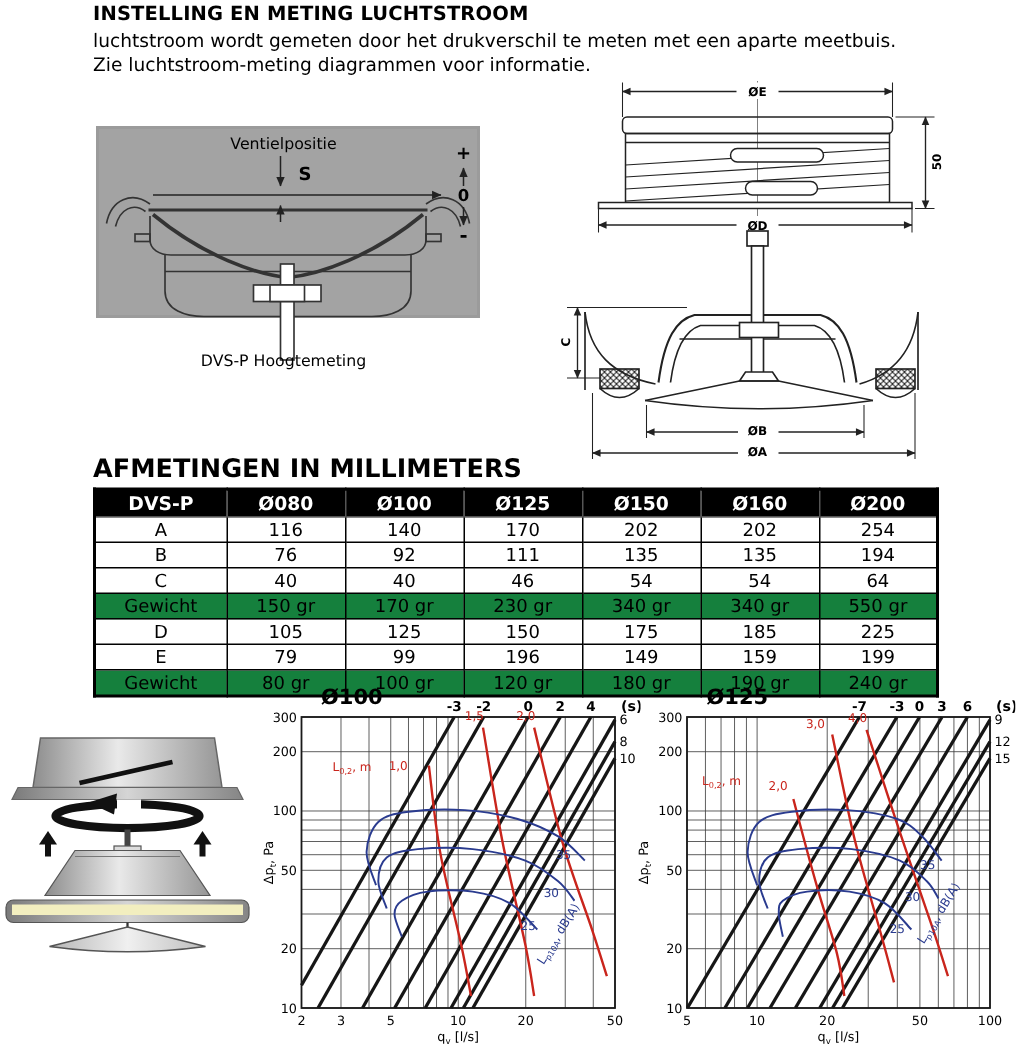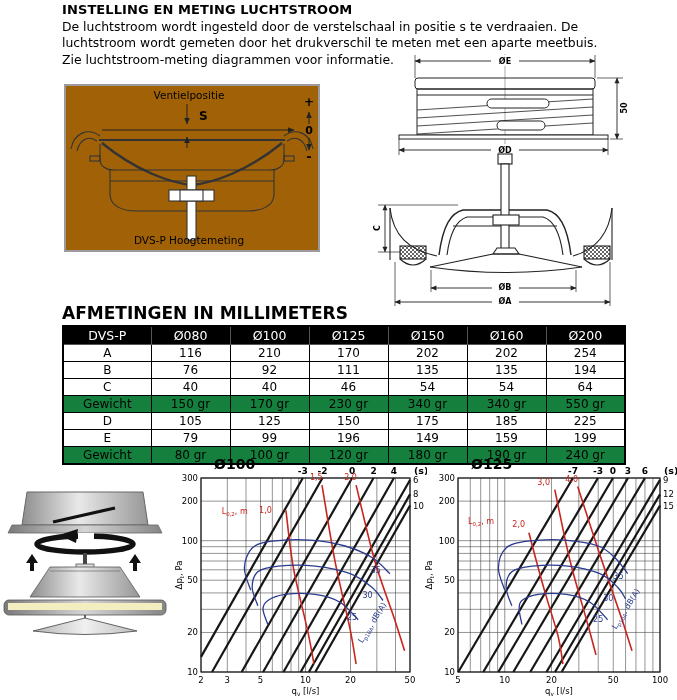--- a/index.html
+++ b/index.html
@@ -1,25 +1,25 @@
 <!DOCTYPE html>
 <html><head>
 <meta charset="utf-8">
 <style>
   html,body{margin:0;padding:0;background:#fff;}
   .page{position:relative;width:677px;height:700px;background:#fff;overflow:hidden;
         font-family:"DejaVu Sans","Liberation Sans",sans-serif;color:#000;padding-left:46px;}
   .title{position:absolute;left:62px;top:2px;font-size:13px;font-weight:bold;letter-spacing:.1px;white-space:nowrap;}
   .para{position:absolute;left:62px;top:19px;font-size:12.4px;line-height:16.4px;white-space:nowrap;}
-  .figbox{position:absolute;left:64px;top:84px;width:256px;height:168px;border:2px solid #9b9b9b;box-sizing:border-box;background:#a16207;}
+  .figbox{position:absolute;left:64px;top:84px;width:256px;height:128px;border:2px solid #9b9b9b;box-sizing:border-box;background:#a3a3a3;}
   .techfig{position:absolute;left:373px;top:50px;}
   .tablewrap{position:absolute;left:62px;top:303px;}
   .tbl-heading{font-size:17px;font-weight:bold;margin:0 0 2px 0;}
   table.dims{border-collapse:collapse;table-layout:fixed;width:562px;border:2px solid #000;font-size:12px;}
-  table.dims th{background:#000;color:#fff;font-weight:normal;font-size:12.5px;height:17px;border:1px solid #555;padding:0;text-align:center;}
+  table.dims th{background:#000;color:#fff;font-weight:bold;font-size:12.5px;height:17px;border:1px solid #555;padding:0;text-align:center;}
   table.dims td{border:1px solid #000;height:16px;padding:0;text-align:center;background:#fff;}
   table.dims tr.shaded td{background:#15803d;}
   table.dims col.c0{width:88px;}
   table.dims col.cn{width:79px;}
   .exploded{position:absolute;left:2px;top:465px;}
   .chart{position:absolute;top:452px;}
   #chart1{left:174px;}
   #chart2{left:424px;}
   svg text{font-family:"DejaVu Sans","Liberation Sans",sans-serif;}
   .dim{stroke:#222;stroke-width:0.9;}
@@ -52,21 +52,20 @@
       <linearGradient id="lgCone" x1="0" y1="0" x2="1" y2="0">
         <stop offset="0" stop-color="#b5b5b5"></stop>
           <stop offset="0.5" stop-color="#f0f0f0"></stop>
           <stop offset="1" stop-color="#bdbdbd"></stop>
       </linearGradient>
     </defs>
   </svg>
 
   <div class="title">INSTELLING EN METING LUCHTSTROOM</div>
   <div class="para">
-    <div>De luchtstroom wordt ingesteld door de verstelschaal in positie s te verdraaien. De</div>
     <div>luchtstroom wordt gemeten door het drukverschil te meten met een aparte meetbuis.</div>
     <div>Zie luchtstroom-meting diagrammen voor informatie.</div>
   </div>
 
   <div class="figbox">
     <svg width="252" height="164" viewBox="0 0 252 164">
       <g stroke="#333" fill="none" stroke-width="1.1">
         <path d="M5,63 C8,47 22,41 34,50"></path>
         <path d="M11,65 C14,53 23,49 31,55"></path>
         <path d="M247,63 C244,47 230,41 218,50"></path>
@@ -186,21 +185,21 @@
             <th>Ø125</th>
             <th>Ø150</th>
             <th>Ø160</th>
             <th>Ø200</th>
           </tr>
         </thead>
       <tbody>
           <tr>
             <td>A</td>
             <td>116</td>
-            <td>210</td>
+            <td>140</td>
             <td>170</td>
             <td>202</td>
             <td>202</td>
             <td>254</td>
           </tr>
           <tr>
             <td>B</td>
             <td>76</td>
             <td>92</td>
             <td>111</td>

